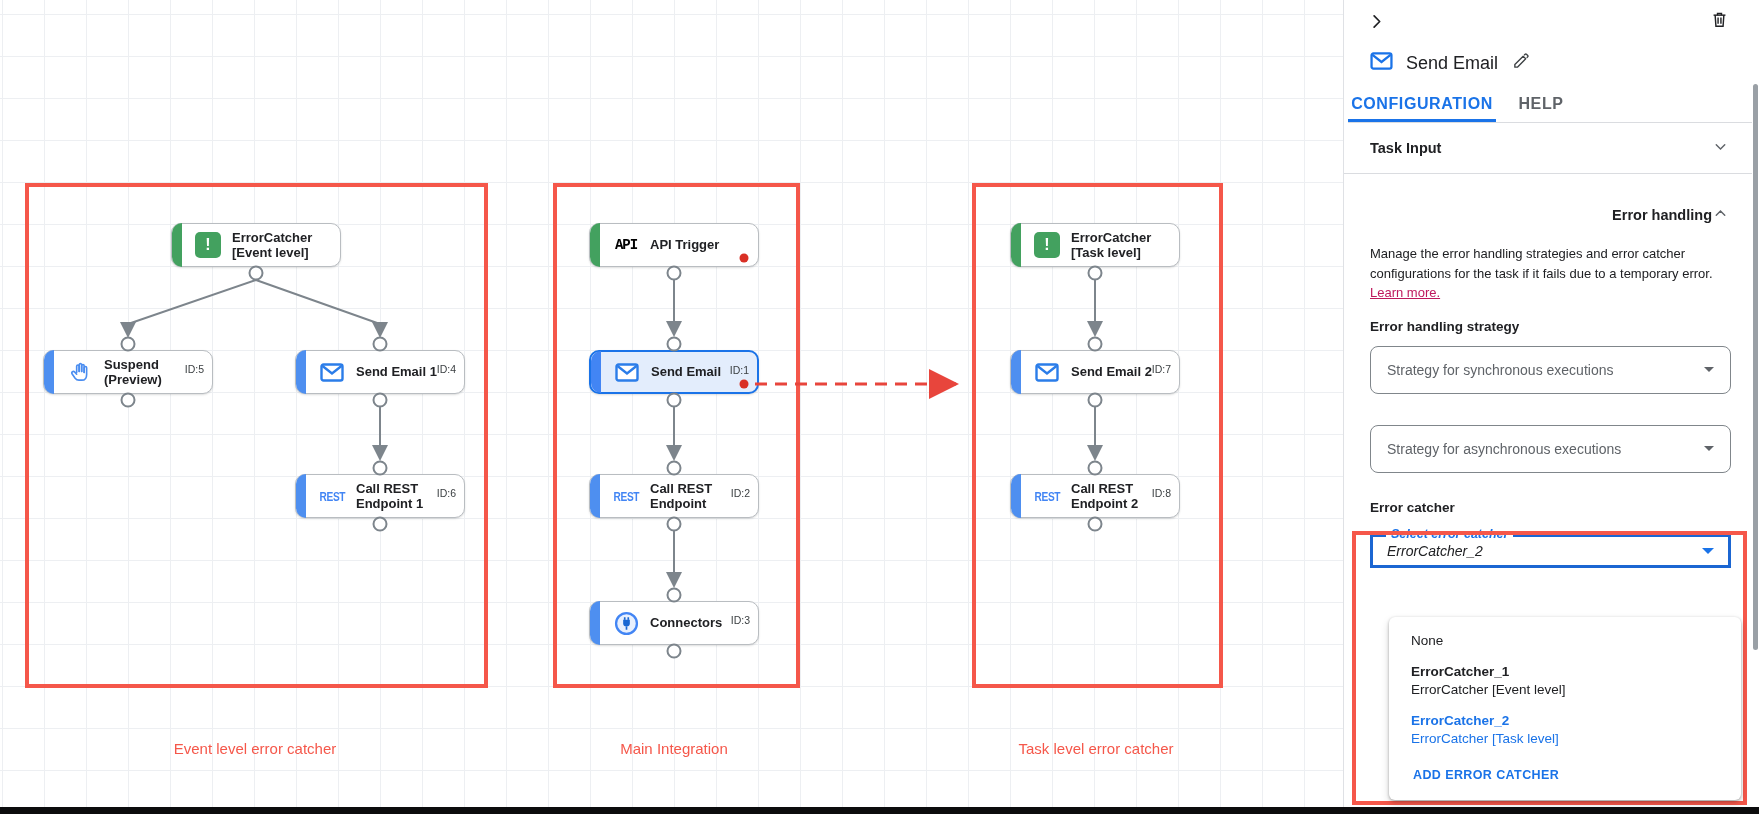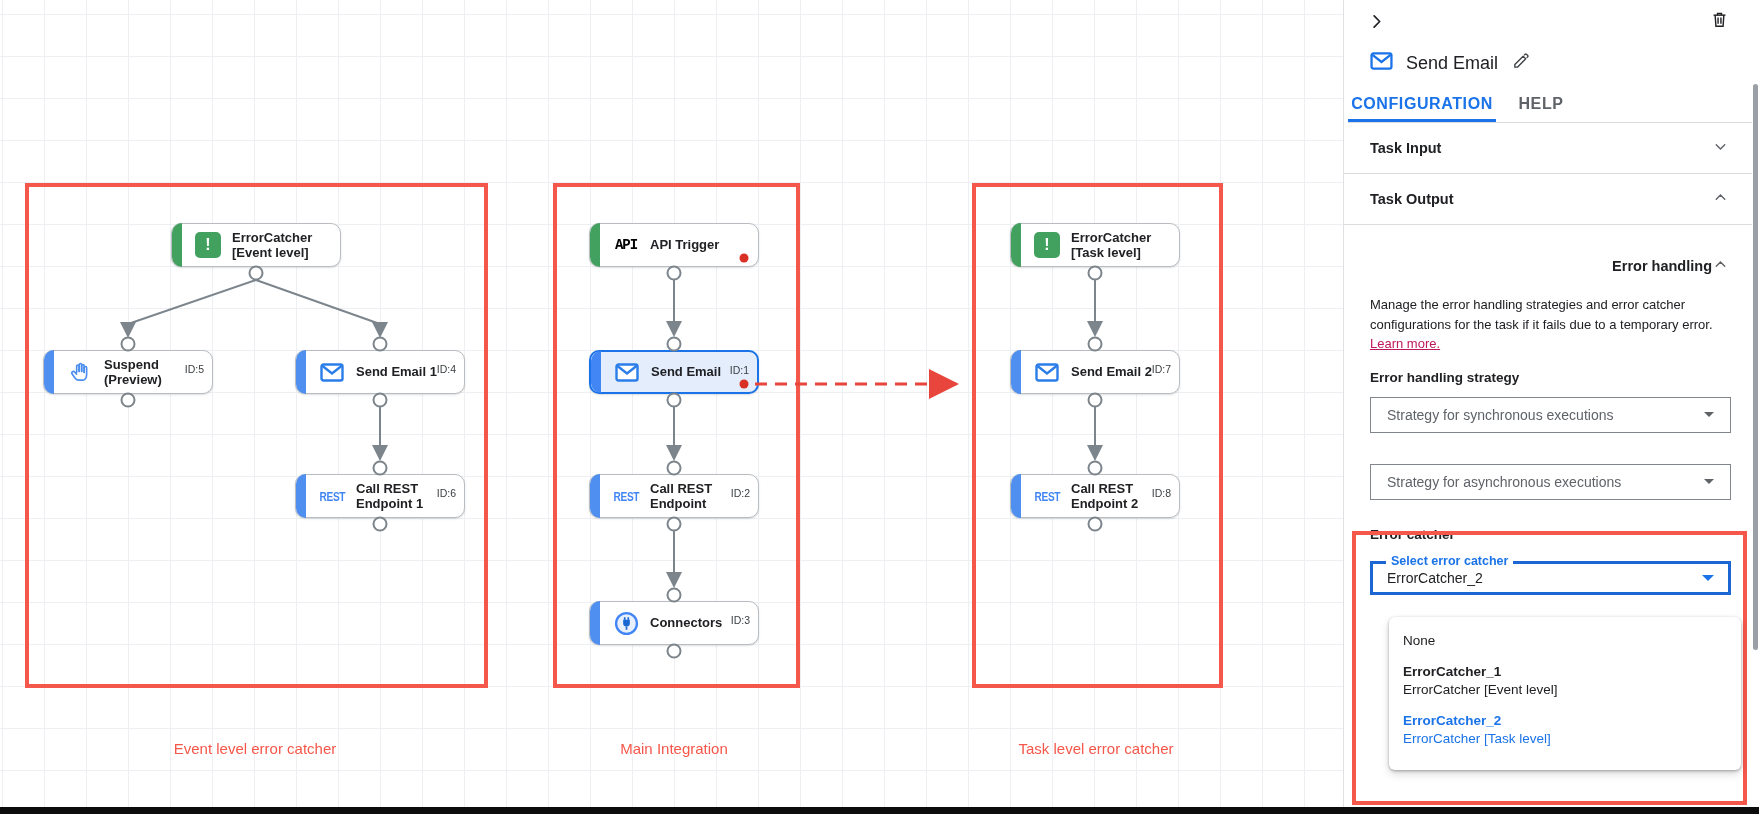--- a/index.html
+++ b/index.html
@@ -58,38 +58,38 @@
 
   .acc-row { height:51px; display:flex; align-items:center; justify-content:space-between;
     padding:0 30px 0 26px; border-bottom:1px solid #dadce0; font-size:14.5px;
     font-weight:bold; color:#202124; cursor:pointer; }
   .acc-row.eh { border-bottom:none; height:60px; padding-top:22px;justify-content:flex-end; }
 
   .eh-body { padding:10px 28px 0 26px; }
   .eh-desc { font-size:13px; line-height:1.5; color:#202124; max-width:356px; }
   .learn-more { color:#be185d; text-decoration:underline; cursor:pointer; }
   .fld-label { margin:16px 0 12px; font-size:13.5px; font-weight:bold; color:#202124; }
-  .sel { height:36px; border:1px solid #80868b; border-radius:0; display:flex;
+  .sel { height:48px; border:1px solid #80868b; border-radius:8px; display:flex;
     align-items:center; justify-content:space-between; padding:0 16px;
     color:#5f6368; font-size:14px; cursor:pointer; background:#fff; }
   .sel + .sel { margin-top:31px; }
   .caret { width:0; height:0; border-left:5px solid transparent; border-right:5px solid transparent;
     border-top:5px solid #5f6368; }
   .ec-label { margin:27px 0 0; font-size:13.5px; font-weight:bold; color:#202124; }
   .ec-select { position:relative; margin-top:19px; height:34px; border:3px solid #1b66d2;
     border-radius:0; display:flex; align-items:center; justify-content:space-between;
-    padding:0 14px; font-size:14px; color:#202124; cursor:pointer; background:#fff; }
+    padding:0 14px; font-size:14px; color:#202124; cursor:pointer; background:#fff;font-style:italic; }
   .float-lbl { position:absolute; top:-10px; left:13px; background:#fff; padding:0 5px;
     color:#1a73e8; font-size:12.5px; font-weight:bold; }
   .caret-blue { width:0; height:0; border-left:6px solid transparent; border-right:6px solid transparent;
     border-top:6px solid #1a73e8; }
 
   .ec-menu { position:absolute; left:45px; top:617px; width:352px; background:#fff;
     border-radius:6px; box-shadow:0 1px 3px rgba(0,0,0,.3), 0 4px 8px rgba(0,0,0,.15);
-    padding:8px 0 16px; z-index:6; }
+    padding:8px 8px 16px; z-index:6; }
   .menu-item { padding:8px 14px; font-size:13.5px; color:#202124; cursor:pointer; }
   .menu-item .opt-name { font-weight:bold; }
   .menu-item .opt-desc { margin-top:3px; }
   .menu-item.selected .opt-name, .menu-item.selected .opt-desc { color:#1a73e8; }
   .add-catcher { padding:14px 16px 2px; color:#1a73e8; font-size:12.5px; font-weight:bold;
     letter-spacing:.4px; cursor:pointer; }
 
   .panel-red-rect { position:absolute; left:1352px; top:531px; width:395px; height:274px;
     border:4px solid #f5574a; z-index:5; pointer-events:none; }
 
@@ -323,28 +323,20 @@
 
     <div class="acc-row">
       <span>Task Input</span>
       <span>
         <svg viewBox="0 0 24 24" width="17" height="17" fill="none" stroke="#5f6368" stroke-width="2" stroke-linecap="round">
             <path d="M6 9.5 l6 6 6 -6"></path>
           </svg>
       </span>
     </div>
 
-    <div class="acc-row">
-      <span>Task Output</span>
-      <span>
-        <svg viewBox="0 0 24 24" width="17" height="17" fill="none" stroke="#5f6368" stroke-width="2" stroke-linecap="round">
-            <path d="M6 14.5 l6 -6 6 6"></path>
-          </svg>
-      </span>
-    </div>
 
     <div class="acc-row eh">
       <span>Error handling</span>
       <span>
         <svg viewBox="0 0 24 24" width="17" height="17" fill="none" stroke="#5f6368" stroke-width="2" stroke-linecap="round">
             <path d="M6 14.5 l6 -6 6 6"></path>
           </svg>
       </span>
     </div>
 
@@ -379,20 +371,21 @@
         <span>None</span>
       </div>
       <div class="menu-item">
         <div class="opt-name">ErrorCatcher_1</div>
         <div class="opt-desc">ErrorCatcher [Event level]</div>
       </div>
       <div class="menu-item selected">
         <div class="opt-name">ErrorCatcher_2</div>
         <div class="opt-desc">ErrorCatcher [Task level]</div>
       </div>
+      <div class="add-catcher">ADD ERROR CATCHER</div>
     </div>
 
     <div class="scroll-track">
       <div class="scroll-thumb"></div>
     </div>
   </div>
 
   <div class="panel-red-rect"></div>
   <div class="bottom-bar"></div>
 </div>

